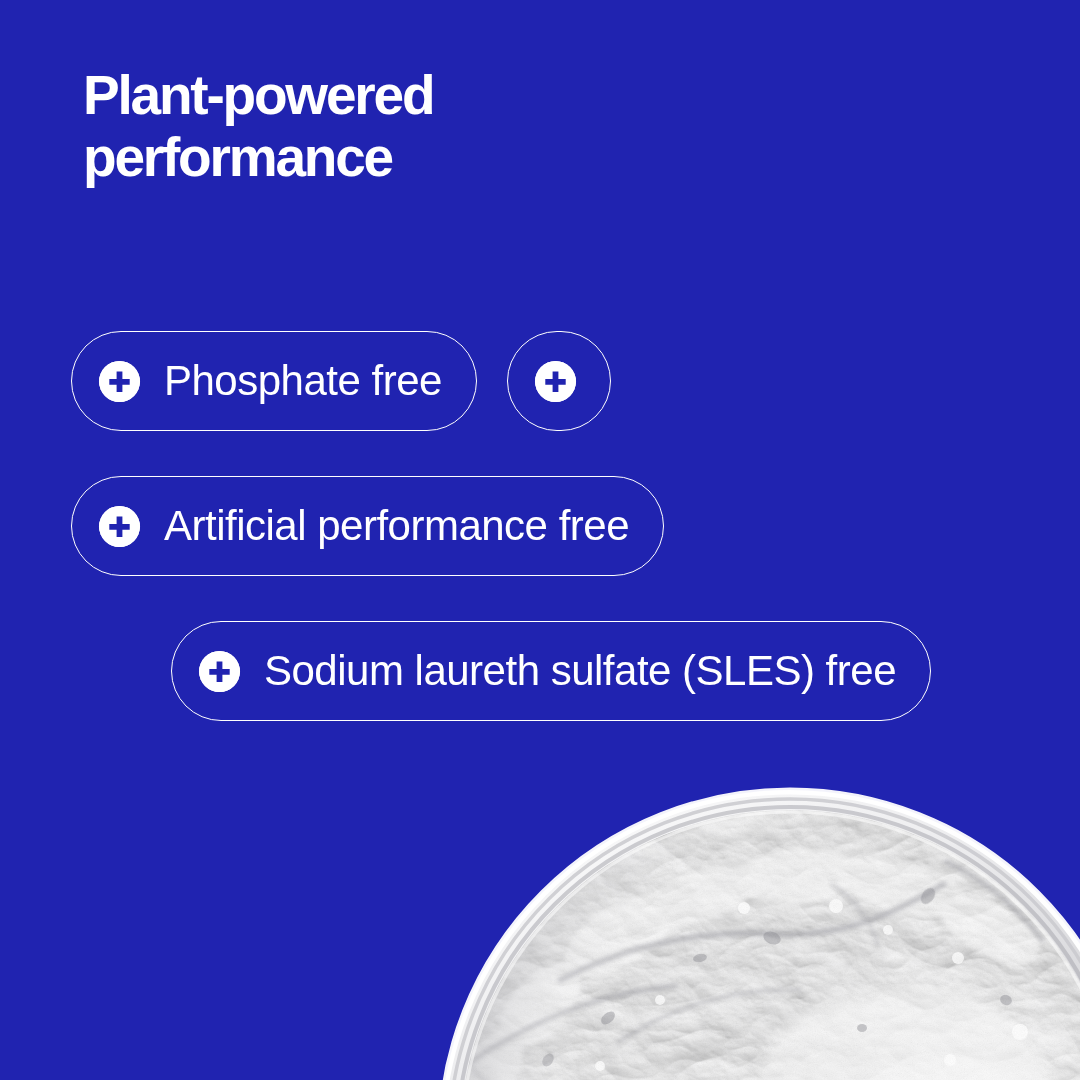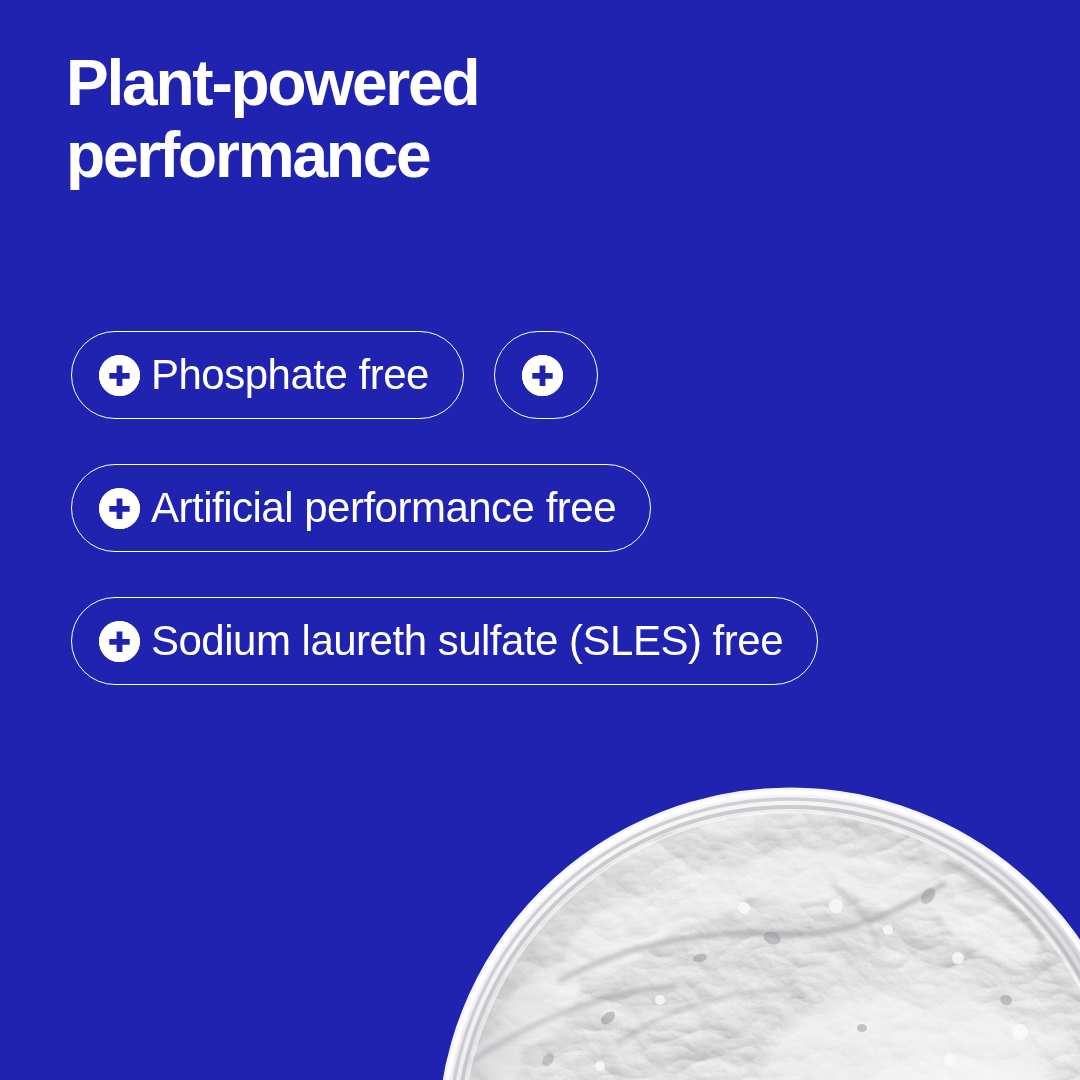--- a/index.html
+++ b/index.html
@@ -23,50 +23,50 @@
     background: #2023B0;
     overflow: hidden;
   }
 
   
   .headline {
     position: absolute;
     left: 66px;
     top: 48px;
     width: 900px;
-    margin: 0;
+    margin: 17px;
     color: #FFFFFF;
     font-family: "Liberation Sans", sans-serif;
-    font-size: 64px;
+    font-size: 55px;
     font-weight: 700;
     line-height: 1.12;
     letter-spacing: -2.2px;
     white-space: pre-line;
   }
 
   
   .pill-rows {
     position: absolute;
     left: 71px;
     top: 331px;
     width: 960px;
   }
   .pill-row {
     display: flex;
     align-items: center;
     gap: 30px;
     margin-bottom: 45px;
   }
-  .pill-row:last-child { margin-bottom: 0; }
+  .pill-row:last-child { margin-bottom: 0; justify-content: center; }
 
   .pill {
     display: inline-flex;
     align-items: center;
-    gap: 11px;
-    height: 88px;
+    gap: 24px;
+    height: 100px;
     box-sizing: border-box;
     padding: 0 34px 0 27px;
     border: 1.8px solid #FFFFFF;
     border-radius: 60px;
     background: transparent;
   }
 
   .pill-icon {
     flex: 0 0 auto;
     width: 41px;

